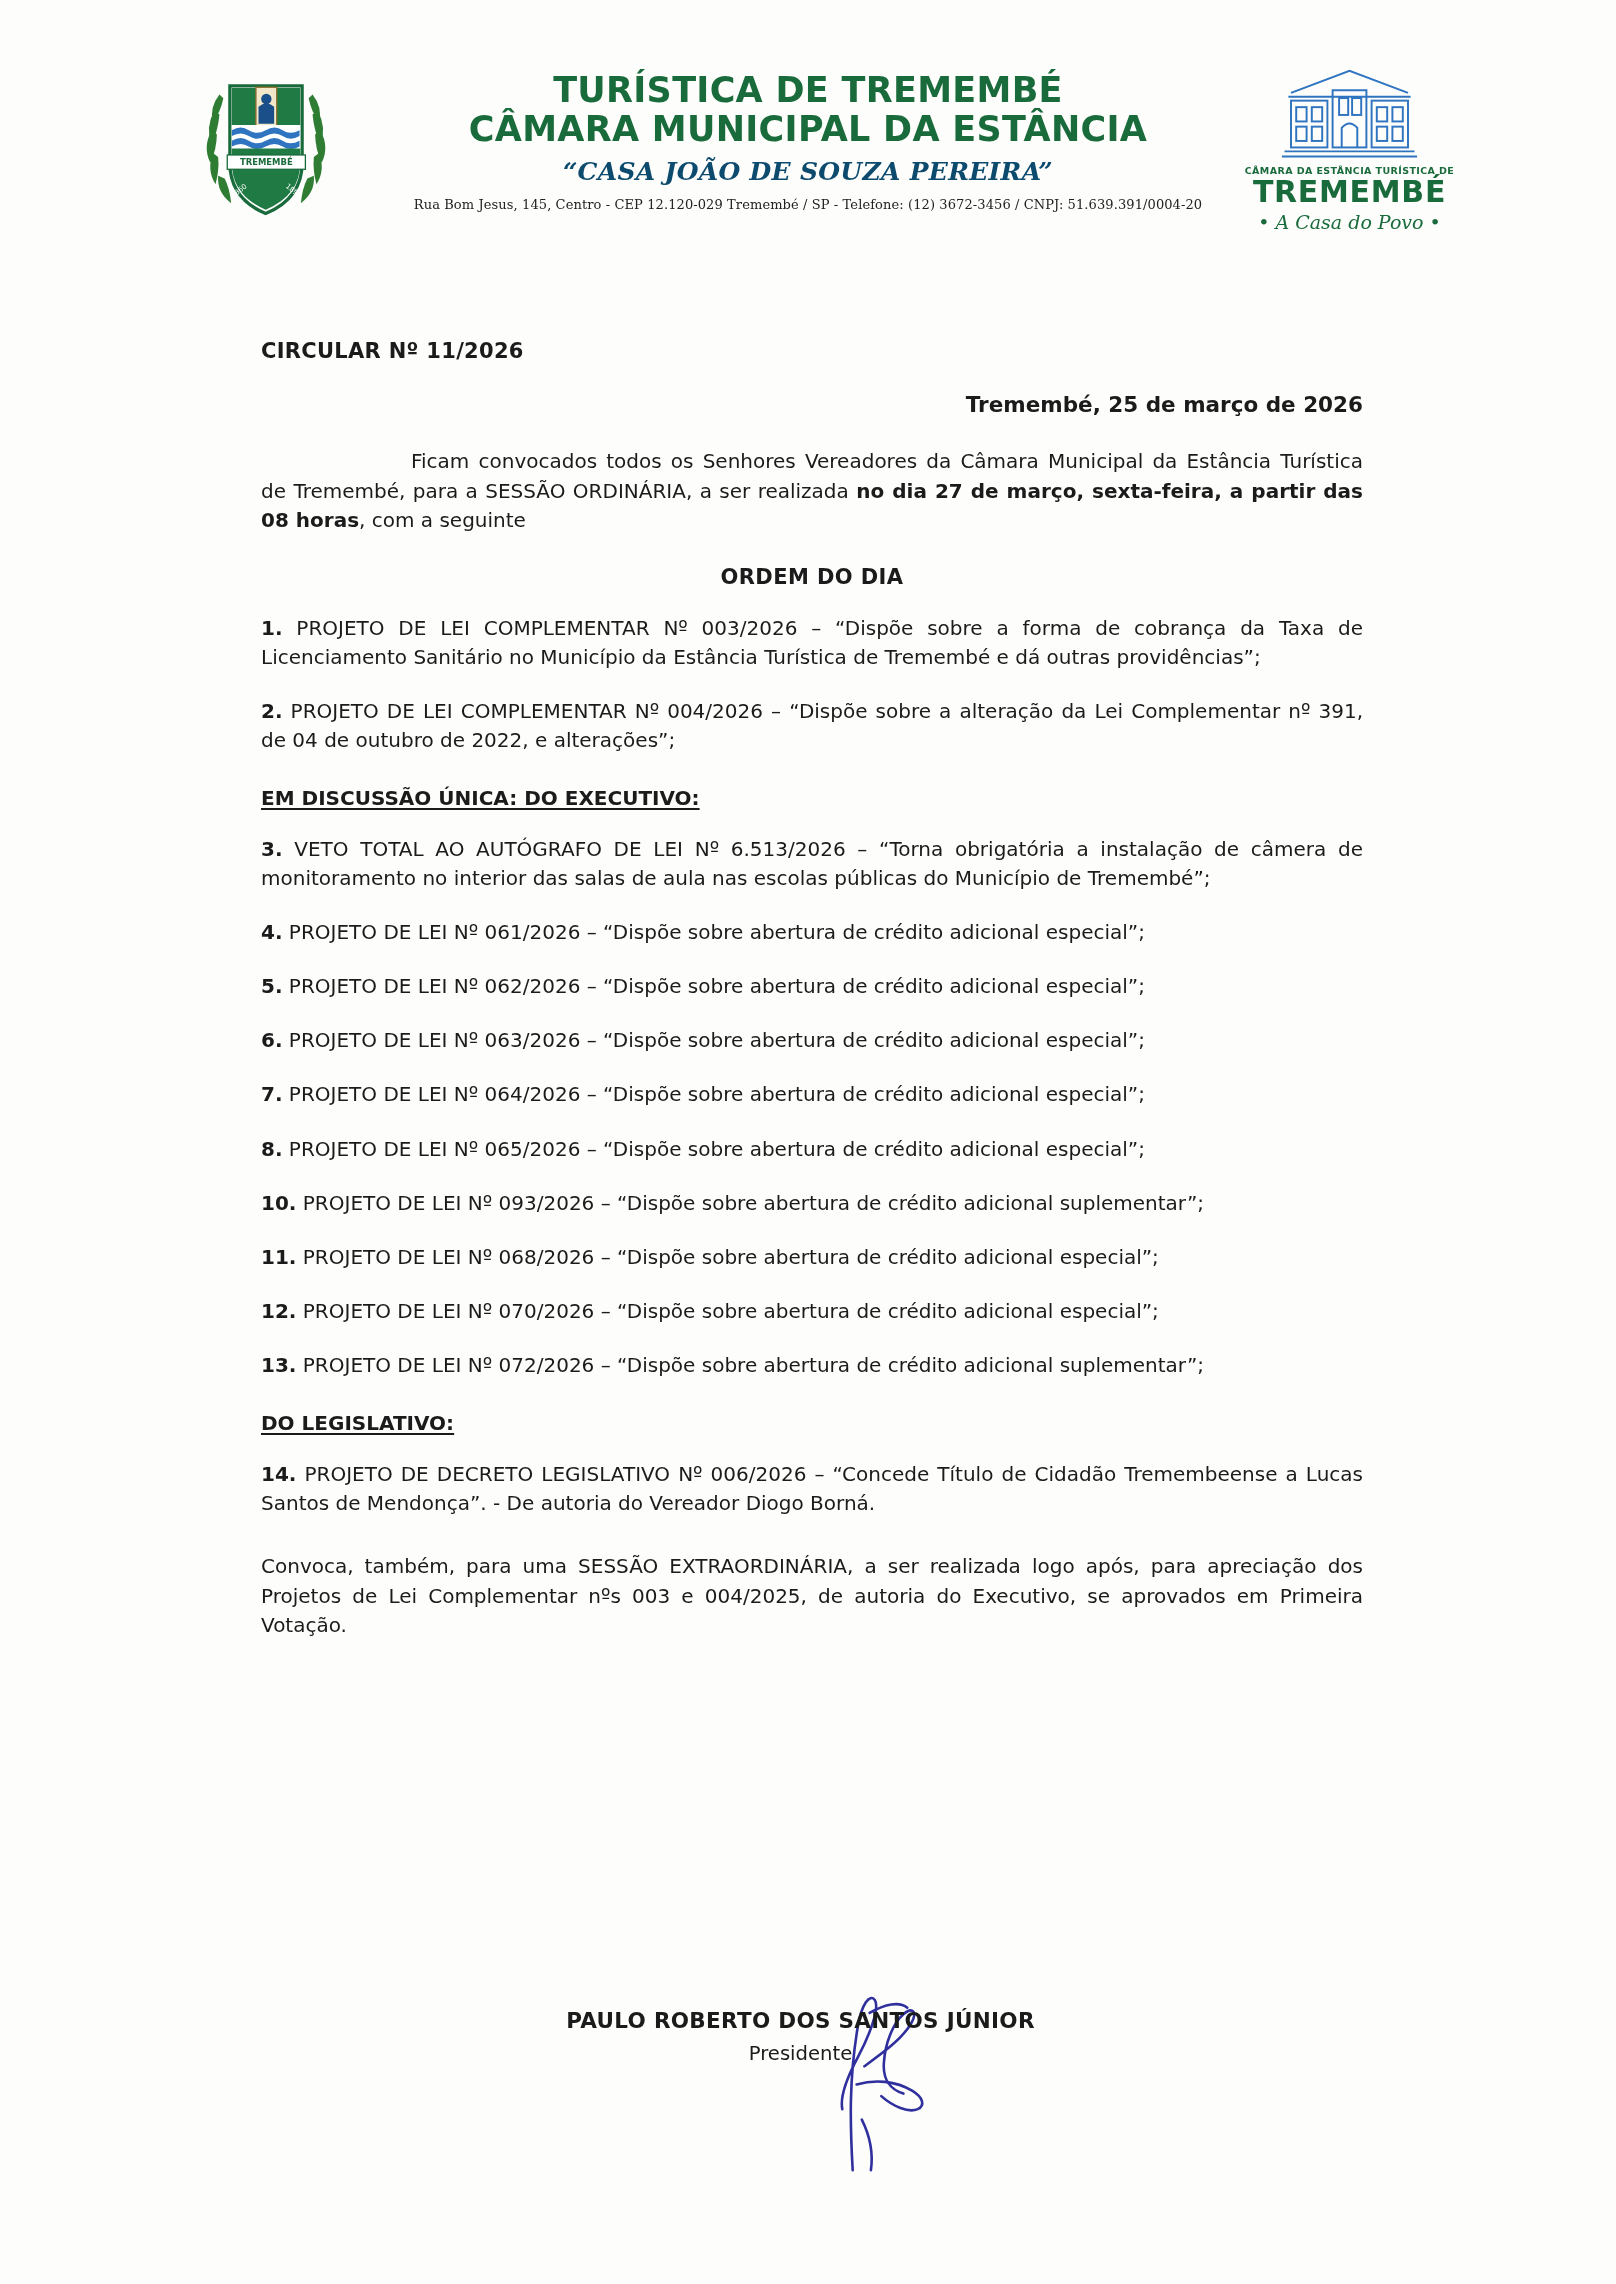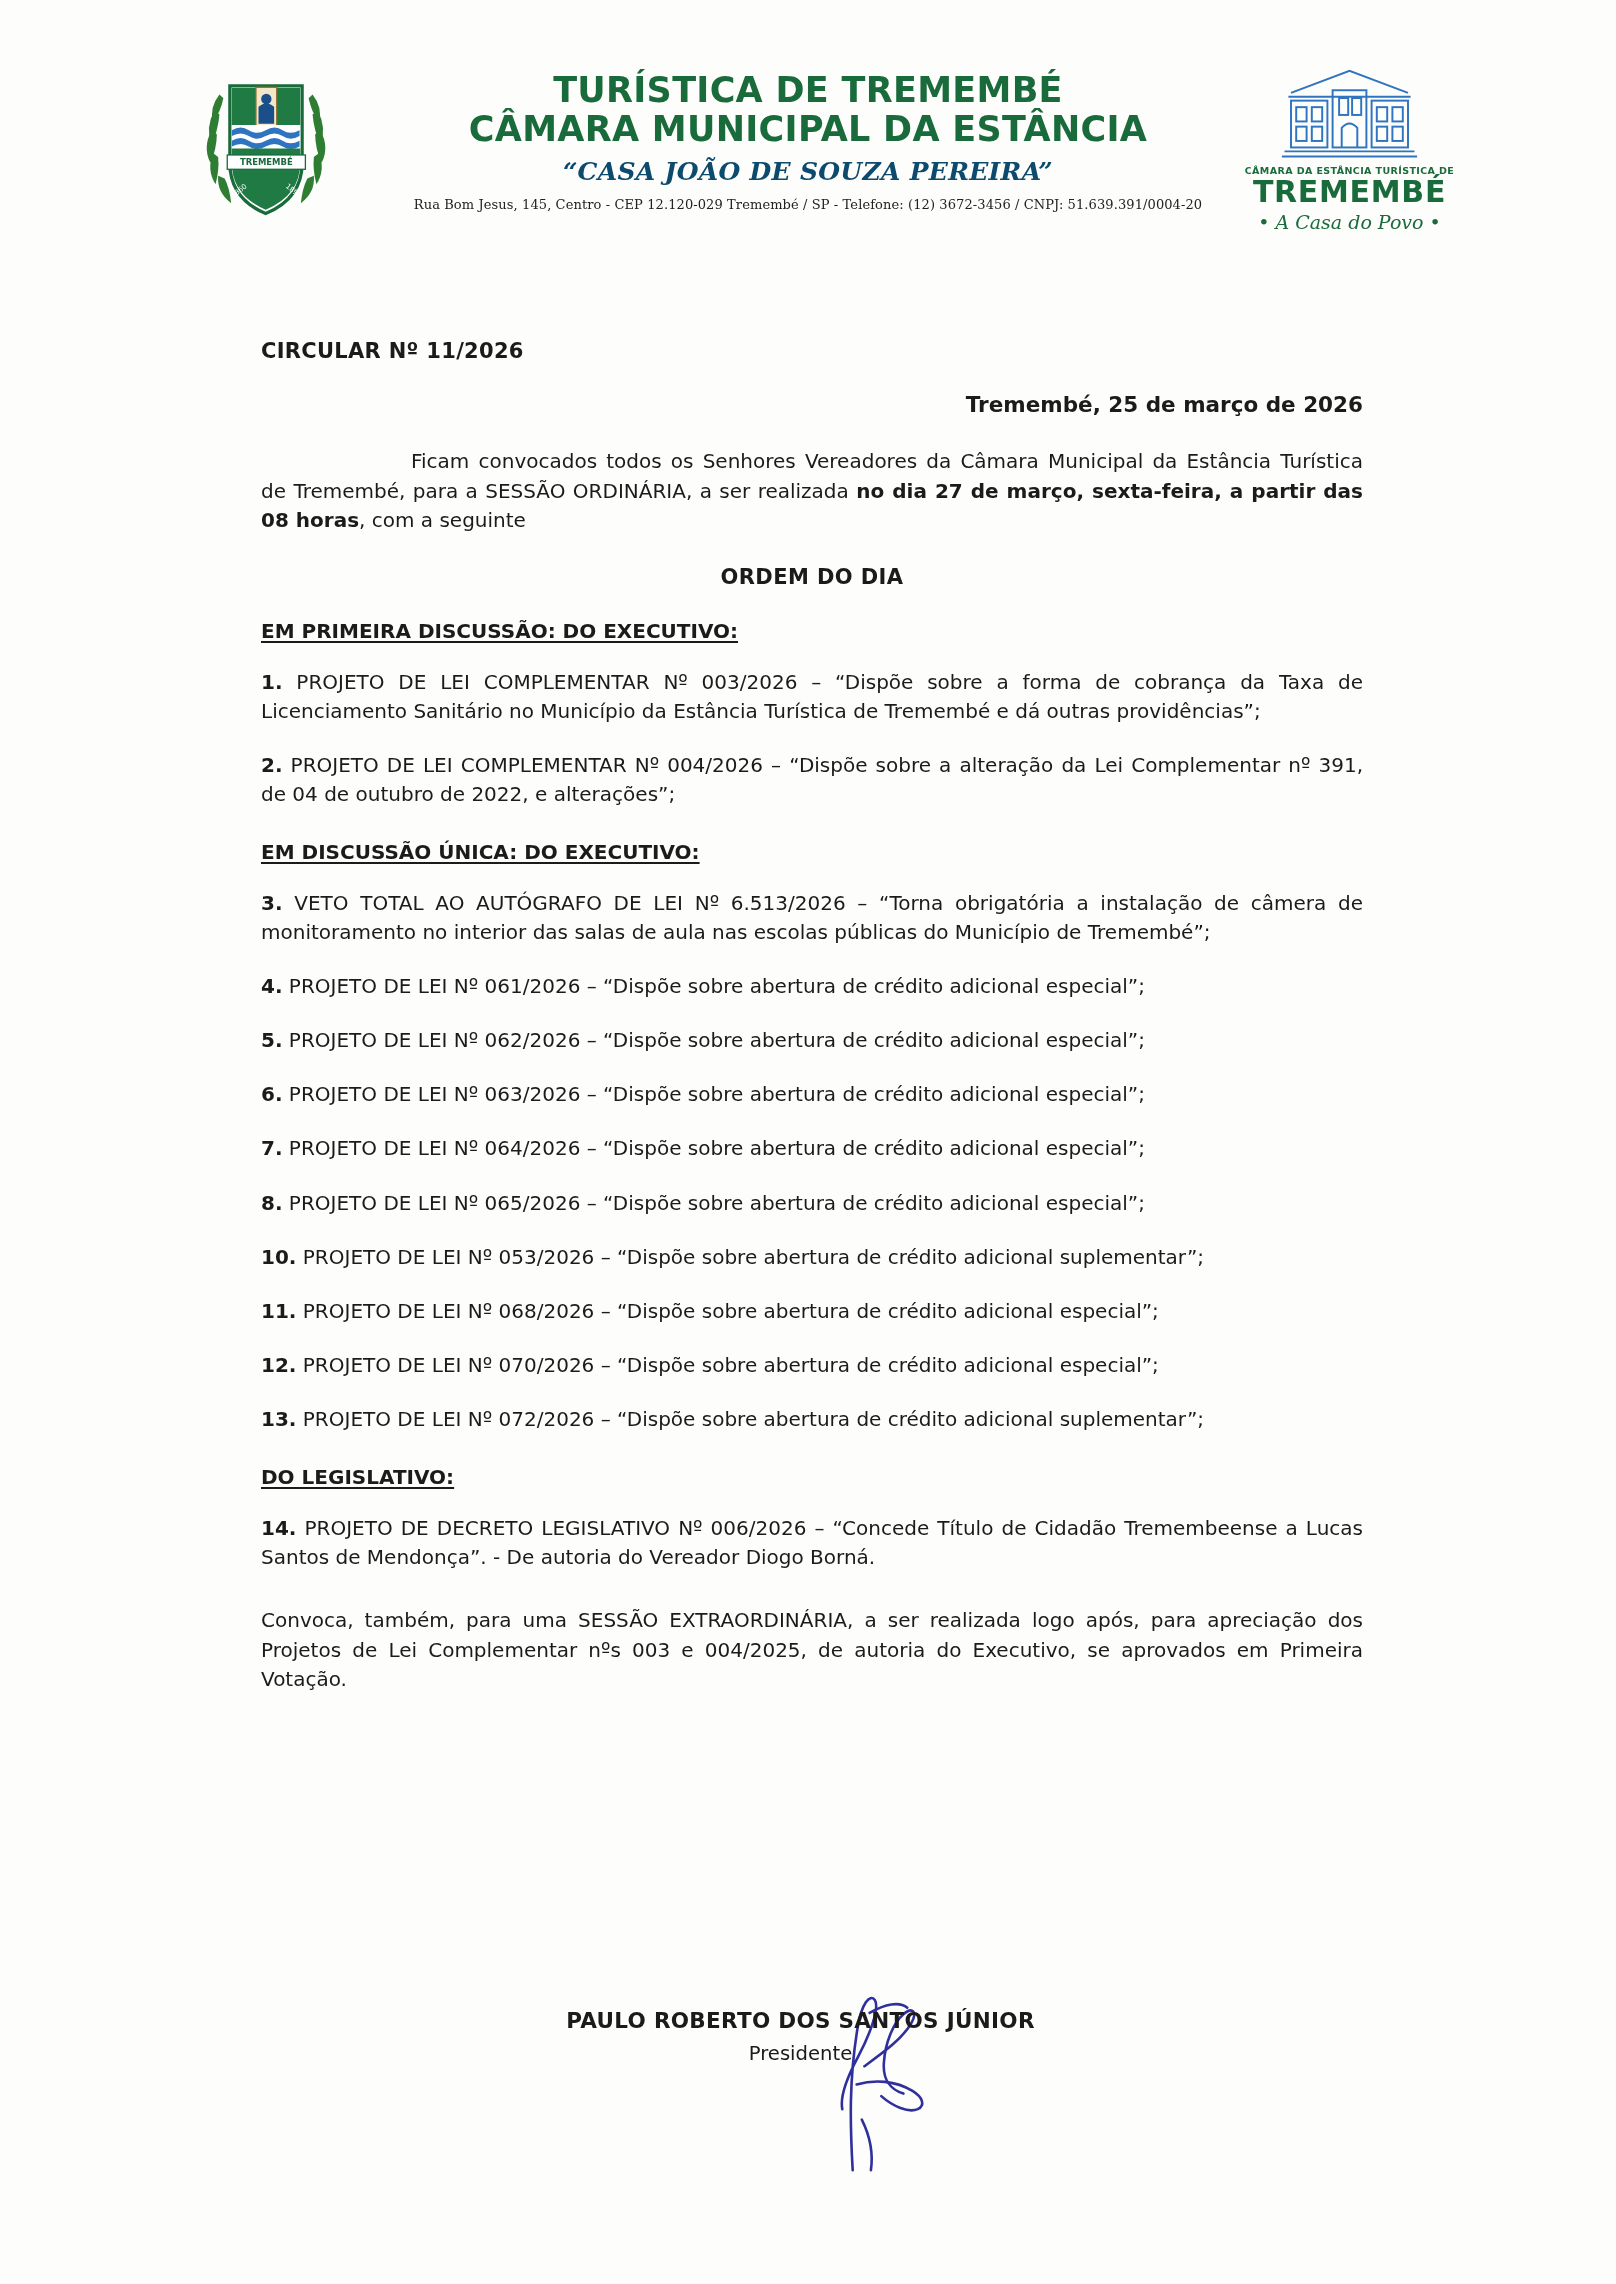--- a/index.html
+++ b/index.html
@@ -290,21 +290,20 @@
     <div class="circular-no">CIRCULAR Nº 11/2026</div>
 
     <div class="date-line">Tremembé, 25 de março de 2026</div>
 
     <div class="para">
       <span class="ind"></span><span>Ficam convocados todos os Senhores Vereadores da Câmara Municipal da Estância Turística de Tremembé, para a SESSÃO ORDINÁRIA, a ser realizada </span><span class="bold">no dia 27 de março, sexta-feira, a partir das 08 horas</span><span>, com a seguinte</span>
     </div>
 
     <div class="ordem">ORDEM DO DIA</div>
 
-    <div class="section-head">EM PRIMEIRA DISCUSSÃO: DO EXECUTIVO:</div>
     <div class="item">
       <span class="num">1.</span><span> PROJETO DE LEI COMPLEMENTAR Nº 003/2026 – “Dispõe sobre a forma de cobrança da Taxa de Licenciamento Sanitário no Município da Estância Turística de Tremembé e dá outras providências”;</span>
     </div>
     <div class="item">
       <span class="num">2.</span><span> PROJETO DE LEI COMPLEMENTAR Nº 004/2026 – “Dispõe sobre a alteração da Lei Complementar nº 391, de 04 de outubro de 2022, e alterações”;</span>
     </div>
 
     <div class="section-head">EM DISCUSSÃO ÚNICA: DO EXECUTIVO:</div>
     <div class="item">
       <span class="num">3.</span><span> VETO TOTAL AO AUTÓGRAFO DE LEI Nº 6.513/2026 – “Torna obrigatória a instalação de câmera de monitoramento no interior das salas de aula nas escolas públicas do Município de Tremembé”;</span>
@@ -318,21 +317,21 @@
     <div class="item">
       <span class="num">6.</span><span> PROJETO DE LEI Nº 063/2026 – “Dispõe sobre abertura de crédito adicional especial”;</span>
     </div>
     <div class="item">
       <span class="num">7.</span><span> PROJETO DE LEI Nº 064/2026 – “Dispõe sobre abertura de crédito adicional especial”;</span>
     </div>
     <div class="item">
       <span class="num">8.</span><span> PROJETO DE LEI Nº 065/2026 – “Dispõe sobre abertura de crédito adicional especial”;</span>
     </div>
     <div class="item">
-      <span class="num">10.</span><span> PROJETO DE LEI Nº 053/2026 – “Dispõe sobre abertura de crédito adicional suplementar”;</span>
+      <span class="num">10.</span><span> PROJETO DE LEI Nº 093/2026 – “Dispõe sobre abertura de crédito adicional suplementar”;</span>
     </div>
     <div class="item">
       <span class="num">11.</span><span> PROJETO DE LEI Nº 068/2026 – “Dispõe sobre abertura de crédito adicional especial”;</span>
     </div>
     <div class="item">
       <span class="num">12.</span><span> PROJETO DE LEI Nº 070/2026 – “Dispõe sobre abertura de crédito adicional especial”;</span>
     </div>
     <div class="item">
       <span class="num">13.</span><span> PROJETO DE LEI Nº 072/2026 – “Dispõe sobre abertura de crédito adicional suplementar”;</span>
     </div>

